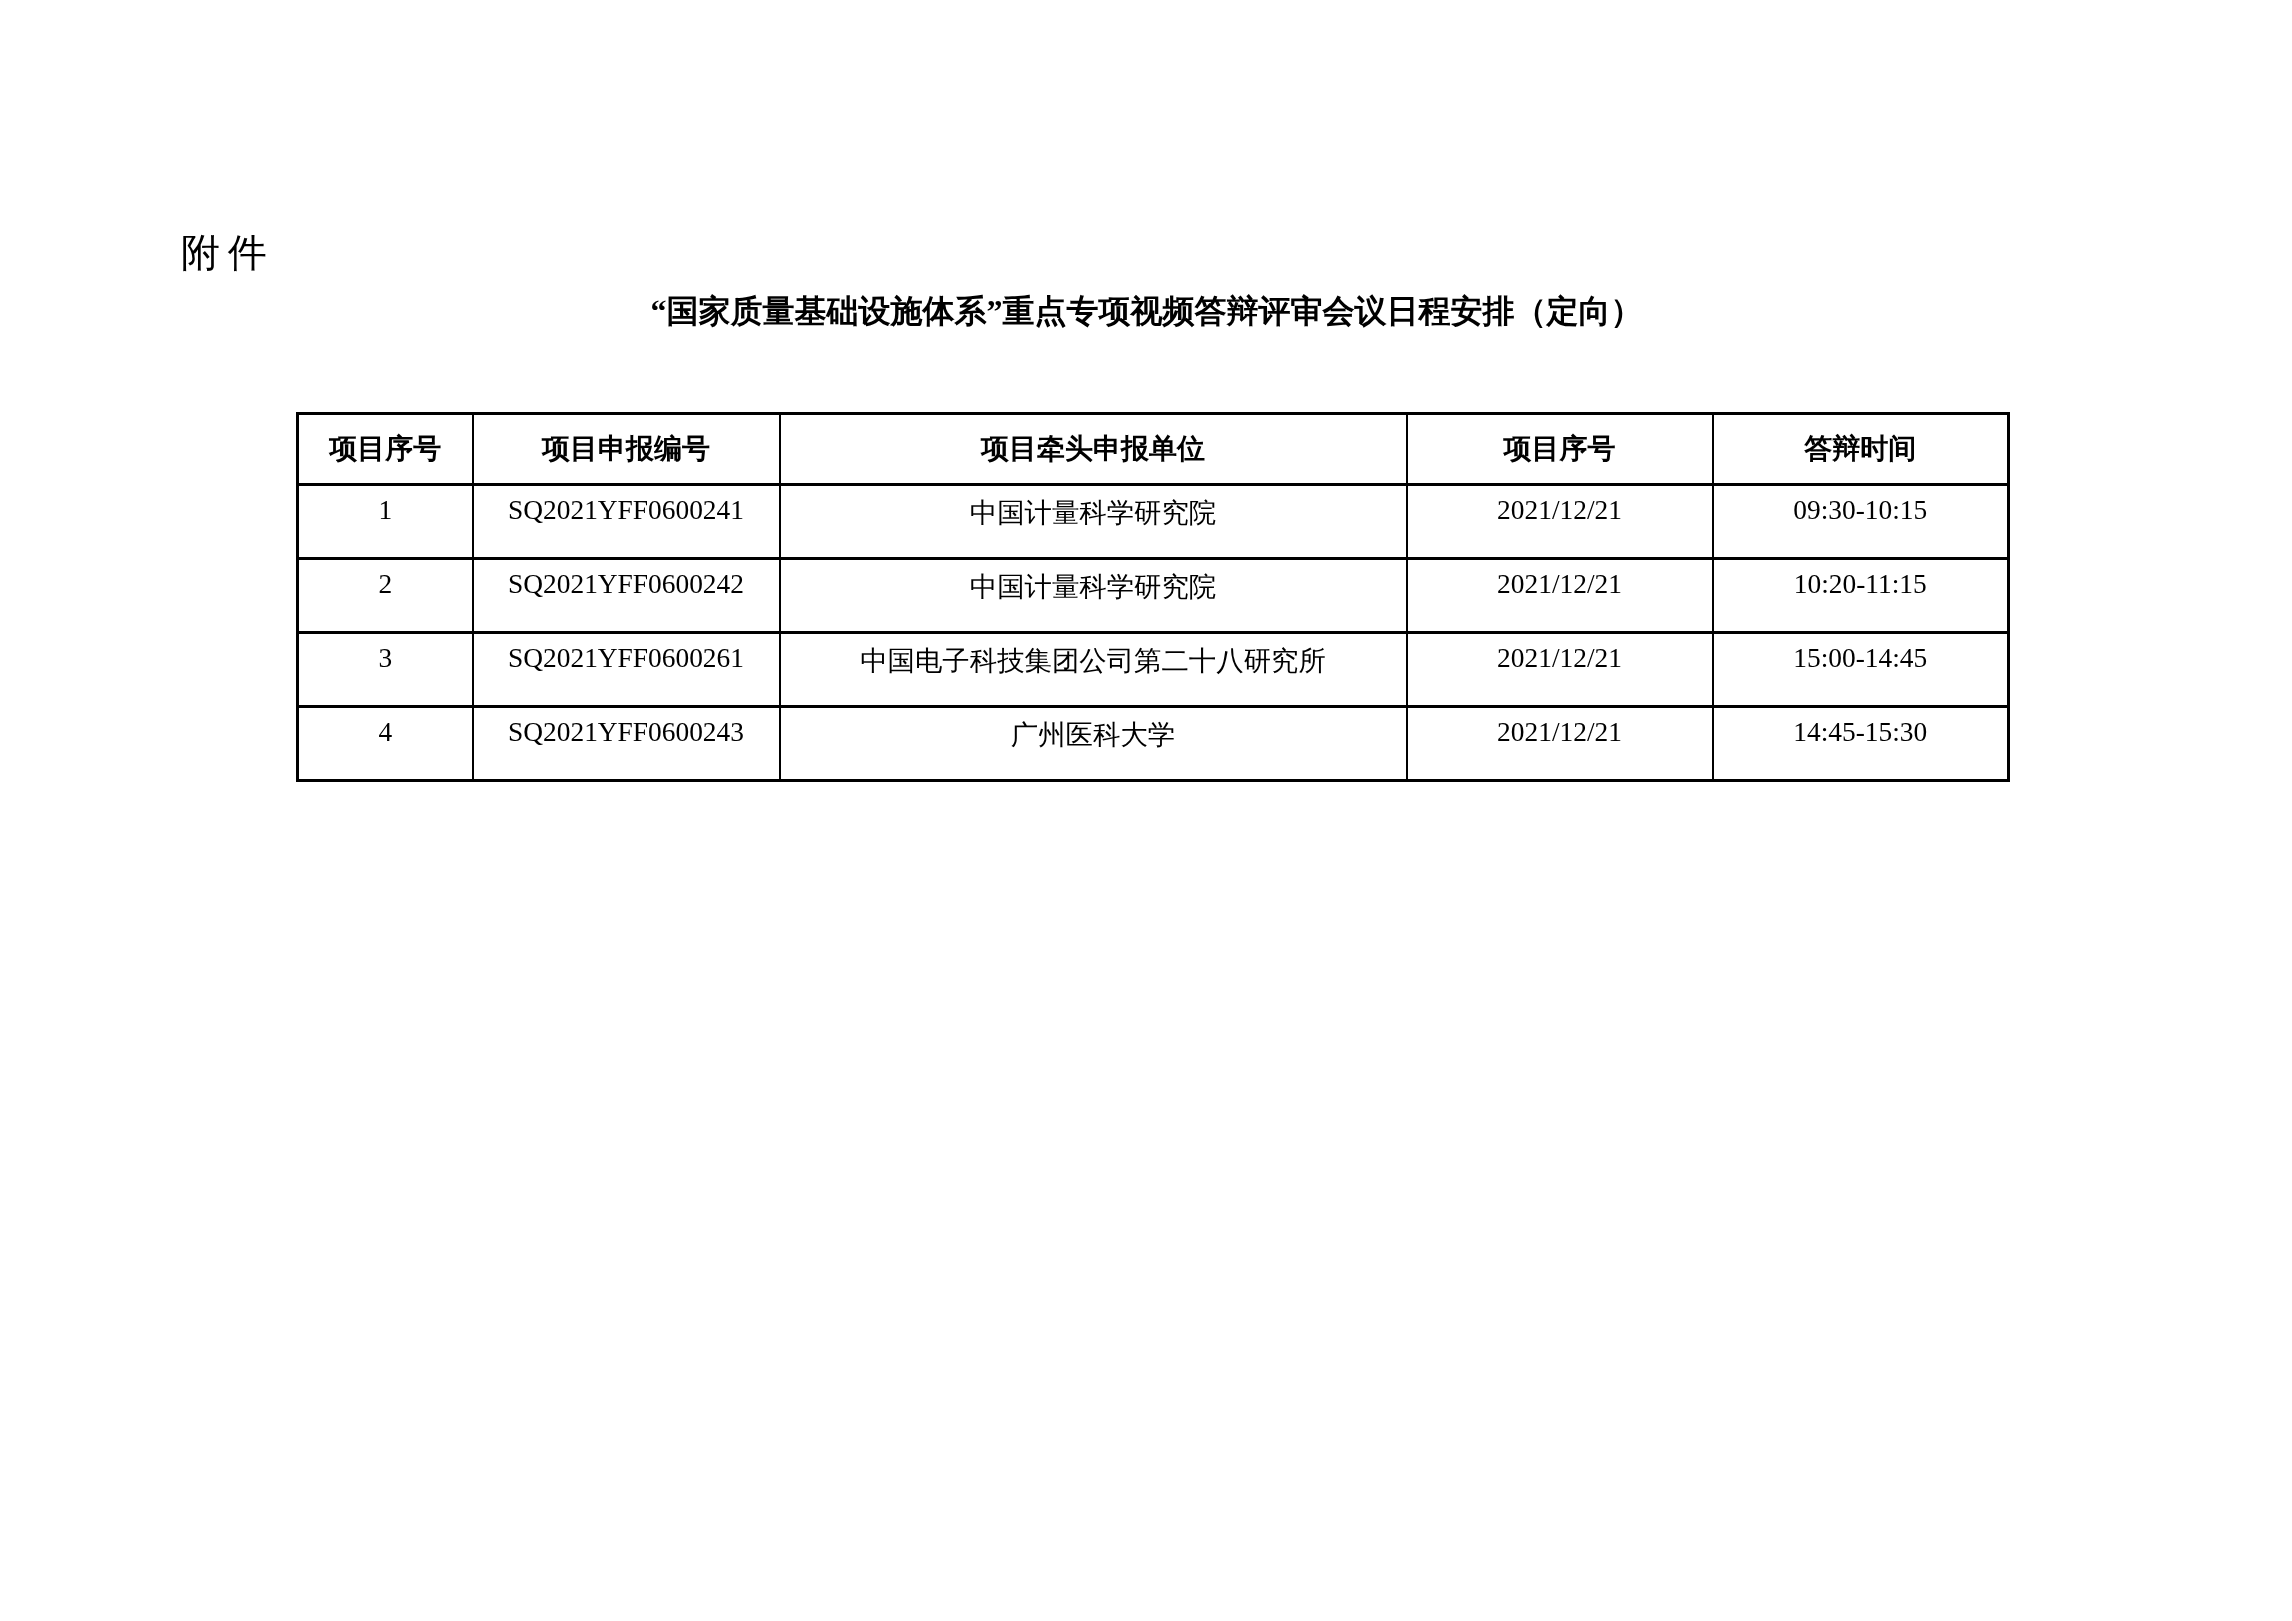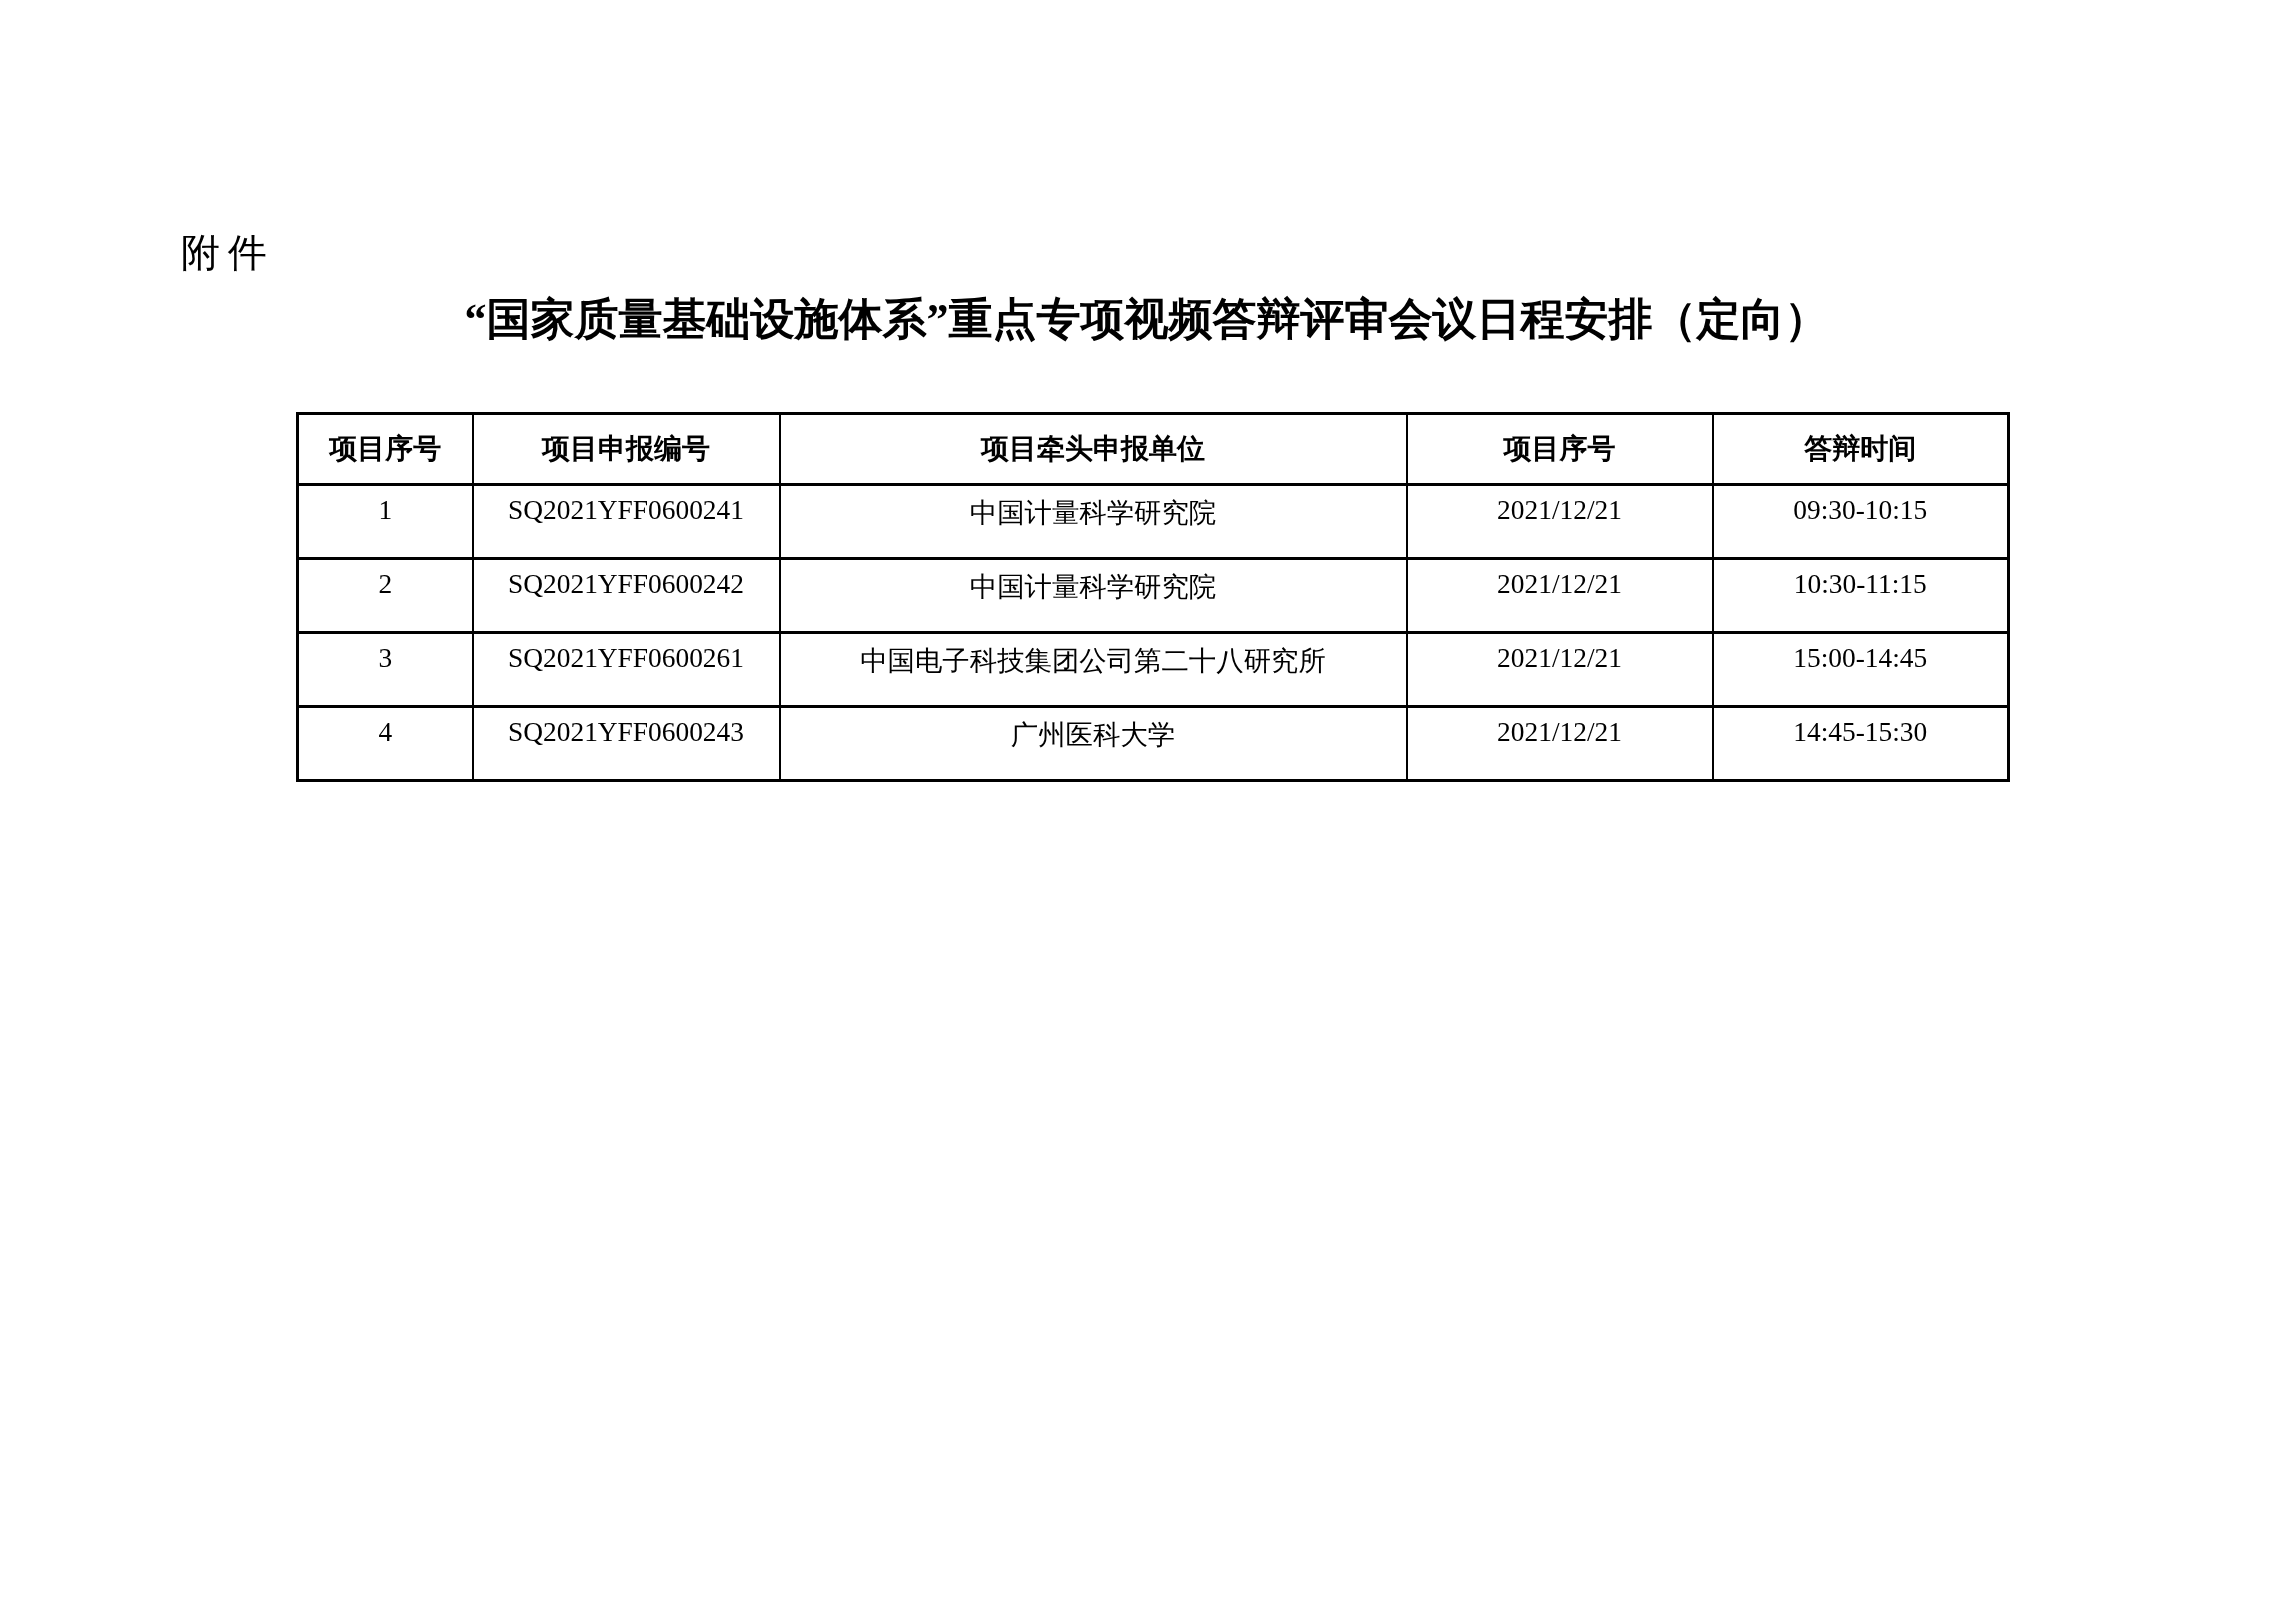--- a/index.html
+++ b/index.html
@@ -15,21 +15,21 @@
     position: absolute;
     left: 181px; top: 226px;
     font-size: 39px;
     letter-spacing: 7.8px;
   }
   .doc-title {
     position: absolute;
     left: 0; top: 290px;
     width: 2293px;
     text-align: center;
-    font-size: 44px;
+    font-size: 32px;
     font-weight: bold;
   }
   table.schedule {
     position: absolute;
     left: 296px; top: 384px;
     width: 1711px;
     border-collapse: collapse;
     table-layout: fixed;
     border: 3.9px solid #000;
     margin-top: 28px;
@@ -91,21 +91,21 @@
       <td>SQ2021YFF0600241</td>
       <td>中国计量科学研究院</td>
       <td>2021/12/21</td>
       <td>09:30-10:15</td>
     </tr>
     <tr>
       <td>2</td>
       <td>SQ2021YFF0600242</td>
       <td>中国计量科学研究院</td>
       <td>2021/12/21</td>
-      <td>10:30-11:15</td>
+      <td>10:20-11:15</td>
     </tr>
     <tr>
       <td>3</td>
       <td>SQ2021YFF0600261</td>
       <td>中国电子科技集团公司第二十八研究所</td>
       <td>2021/12/21</td>
       <td>15:00-14:45</td>
     </tr>
     <tr>
       <td>4</td>

